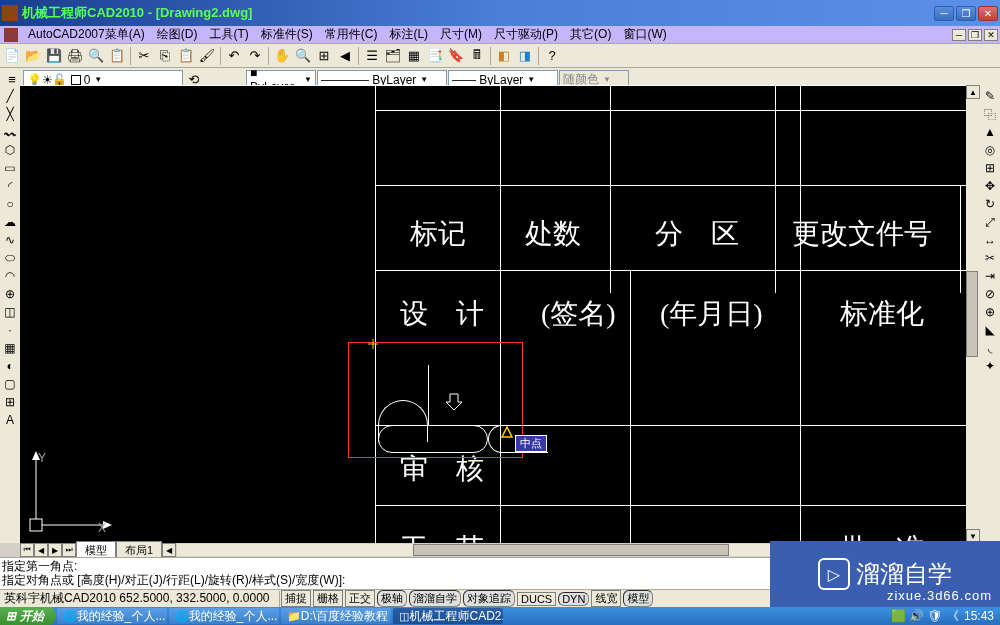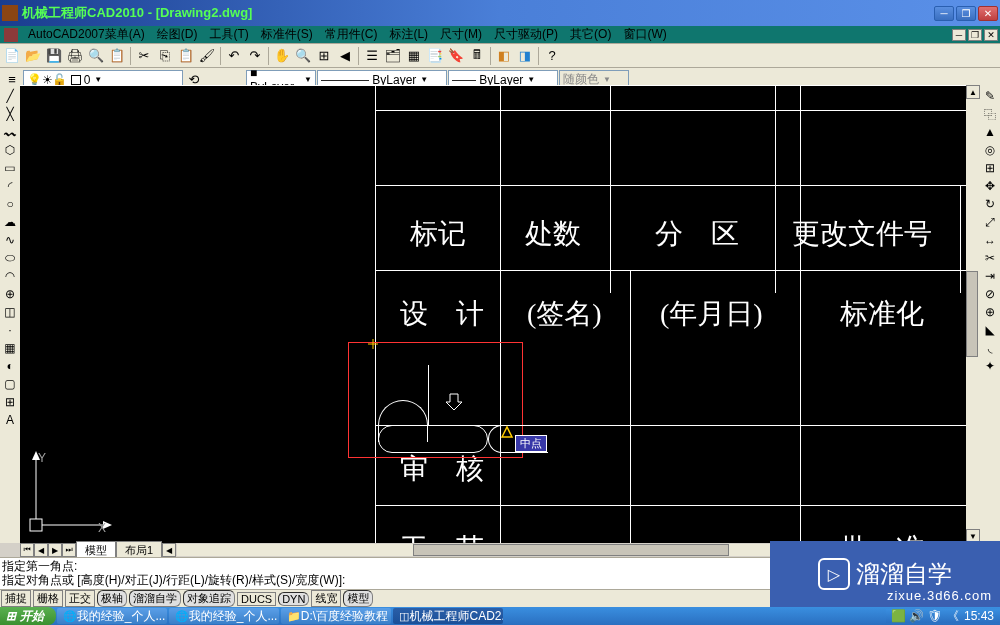--- a/index.html
+++ b/index.html
@@ -7,21 +7,21 @@
 
 
 .titlebar { height: 26px; background: linear-gradient(to right, #1a3d8f, #4a7fd8, #5a90e8); color: #fff; display: flex; align-items: center; padding: 0 2px; }
 .titlebar .icon { width: 16px; height: 16px; background: #8b4513; margin-right: 4px; }
 .titlebar .title { flex: 1; font-weight: bold; font-size: 13px; color: #55ff55; }
 .winbtns { display: flex; gap: 2px; }
 .winbtn { width: 20px; height: 15px; background: linear-gradient(#5a8fe0, #3a6fc0); border: 1px solid #2a5fb0; border-radius: 2px; display: flex; align-items: center; justify-content: center; color: #fff; font-size: 10px; cursor: pointer; }
 .winbtn.close { background: linear-gradient(#e07070, #c04040); border-color: #a03030; }
 
 
-.menubar { height: 18px; background: #0f766e; display: flex; align-items: center; padding: 0 4px; border-bottom: 1px solid #aca899; position: relative; }
+.menubar { height: 18px; background: #c4b5fd; display: flex; align-items: center; padding: 0 4px; border-bottom: 1px solid #aca899; position: relative; }
 .menubar .appicon { width: 14px; height: 14px; background: #8b3a3a; margin-right: 4px; }
 .menuitem { padding: 1px 6px; cursor: pointer; }
 .doc-ctrls { position: absolute; right: 2px; display: flex; gap: 2px; }
 .doc-ctrls .db { width: 14px; height: 12px; background: #ece9d8; border: 1px solid #808080; font-size: 9px; display: flex; align-items: center; justify-content: center; cursor: pointer; }
 
 
 .toolbar-row { height: 24px; background: #ece9d8; display: flex; align-items: center; padding: 0 2px; gap: 1px; border-bottom: 1px solid #aca899; }
 .tbtn { width: 20px; height: 20px; border: 1px solid transparent; display: flex; align-items: center; justify-content: center; cursor: pointer; font-size: 13px; }
 .tsep { width: 1px; height: 18px; background: #aca899; margin: 0 2px; }
 .tdrop { height: 20px; border: 1px solid #7f9db9; background: #fff; display: flex; align-items: center; padding: 0 3px; }
@@ -241,21 +241,21 @@
     <div class="grid-line-v" style="left:780px"></div>
     <div class="grid-line-v" style="left:940px;top:100px;bottom:250px"></div>
     <div class="grid-line-v" style="left:958px;top:185px"></div>
 
     <span class="cell-text" style="left:390px;top:130px">标记</span>
     <span class="cell-text" style="left:505px;top:130px">处数</span>
     <span class="cell-text" style="left:635px;top:130px">分　区</span>
     <span class="cell-text" style="left:772px;top:130px">更改文件号</span>
 
     <span class="cell-text" style="left:380px;top:210px">设　计</span>
-    <span class="cell-text" style="left:507px;top:210px">(签名)</span>
+    <span class="cell-text" style="left:521px;top:210px">(签名)</span>
     <span class="cell-text" style="left:640px;top:210px">(年月日)</span>
     <span class="cell-text" style="left:820px;top:210px">标准化</span>
     <span class="cell-text" style="left:945px;top:210px">(</span>
 
     <span class="cell-text" style="left:380px;top:365px">审　核</span>
 
     <span class="cell-text" style="left:380px;top:445px">工　艺</span>
     <span class="cell-text" style="left:820px;top:445px">批　准</span>
 
     <div class="selection-box" style="left:328px;top:257px;width:175px;height:116px"></div>
@@ -323,20 +323,21 @@
     <div>指定对角点或 [高度(H)/对正(J)/行距(L)/旋转(R)/样式(S)/宽度(W)]:</div>
   </div>
   <div class="cmd-scroll">
     <div class="scr-btn">▲</div>
     <div class="scr-btn">▼</div>
   </div>
   <div class="scr-btn" style="width:14px;height:32px;font-size:9px">⣿</div>
 </div>
 
 <div class="statusbar">
+  <div class="status-seg" style="min-width:280px">英科宇机械CAD2010  652.5000, 332.5000, 0.0000</div>
   <span class="stog">捕捉</span>
   <span class="stog">栅格</span>
   <span class="stog">正交</span>
   <span class="stog on">极轴</span>
   <span class="stog on">溜溜自学</span>
   <span class="stog on">对象追踪</span>
   <span class="stog">DUCS</span>
   <span class="stog on">DYN</span>
   <span class="stog">线宽</span>
   <span class="stog on">模型</span>

